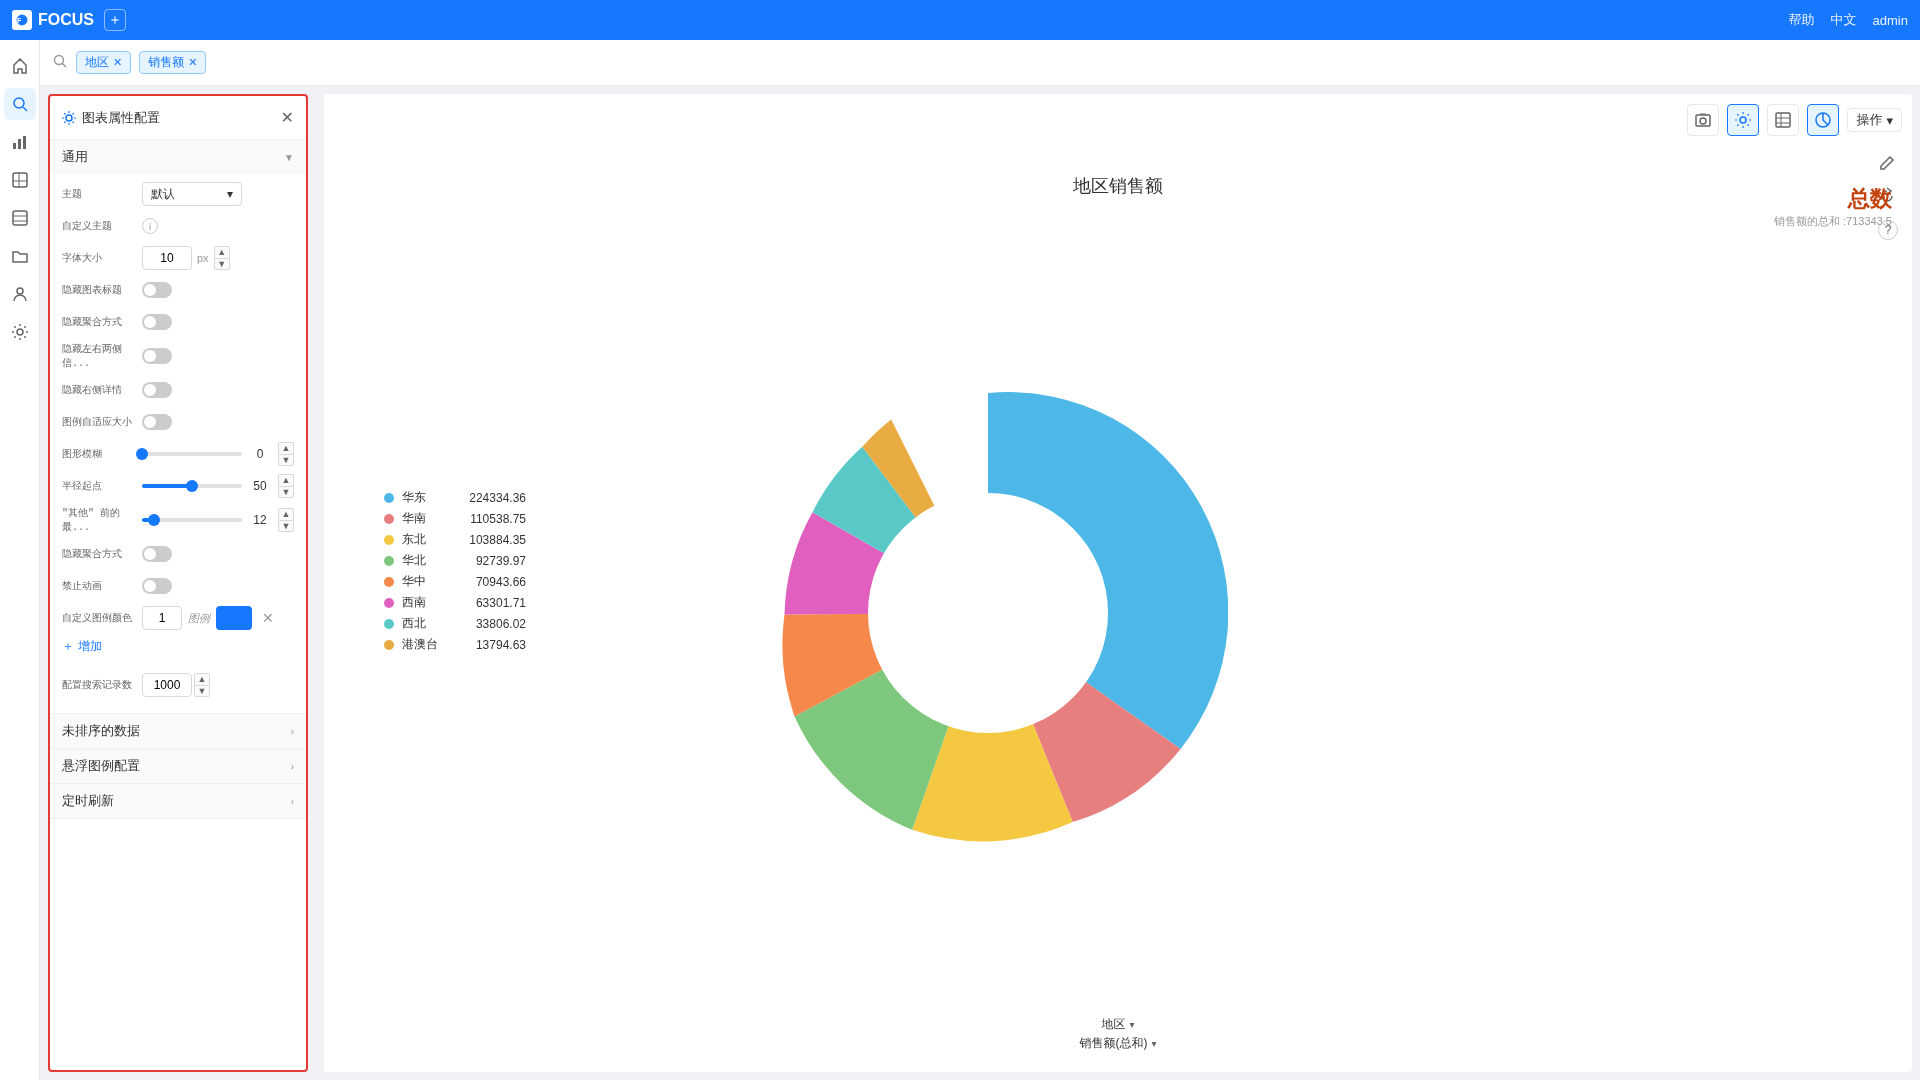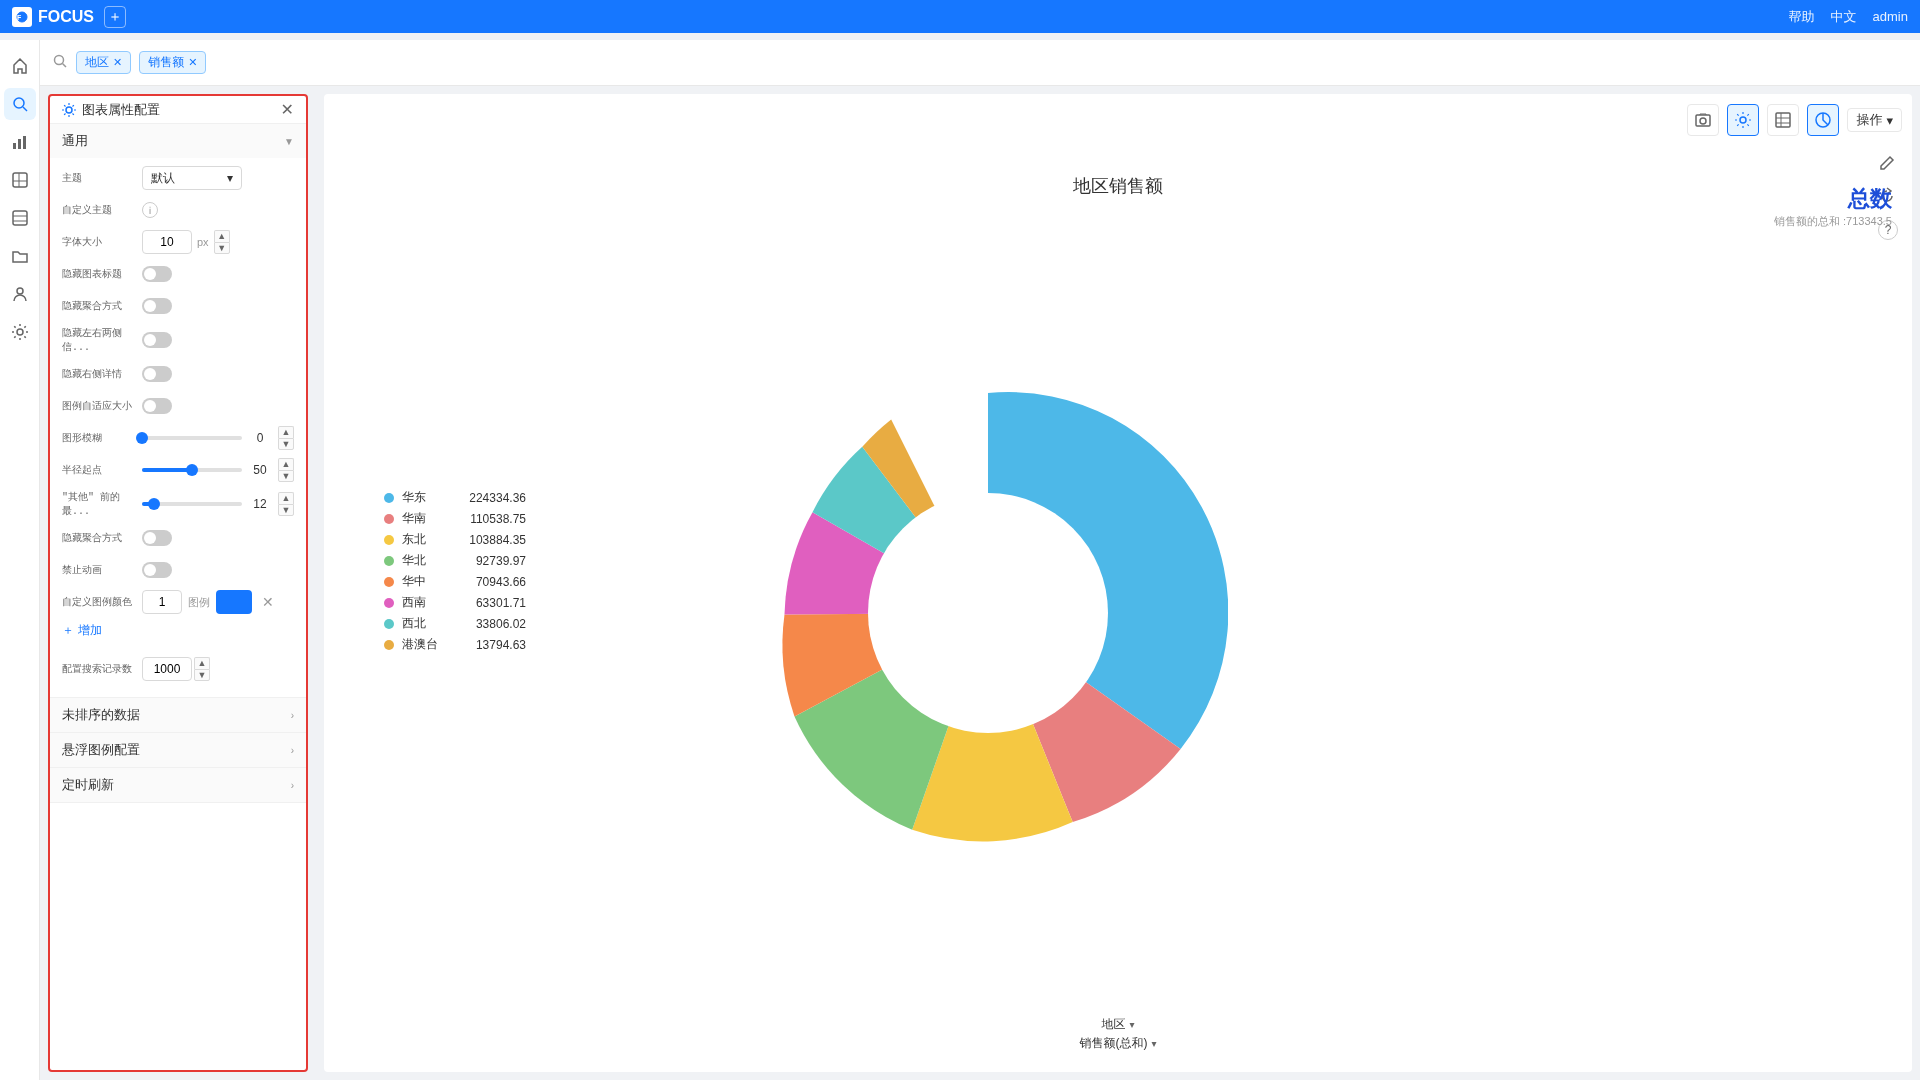--- a/index.html
+++ b/index.html
@@ -1,20 +1,20 @@
 <!DOCTYPE html>
 <html><head>
   <meta charset="utf-8">
   <style>
     * { box-sizing: border-box; margin: 0; padding: 0; }
     body { font-family: "Microsoft YaHei", "PingFang SC", Arial, sans-serif; background: #f0f2f5; color: #333; font-size: 13px; overflow: hidden; }
 
     
     .topbar {
-      height: 33px;
+      height: 40px;
       background: #1677ff;
       display: flex;
       align-items: center;
       padding: 0 12px;
       justify-content: space-between;
       position: fixed; top: 0; left: 0; right: 0; z-index: 100;
     }
     .topbar-left { display: flex; align-items: center; gap: 10px; }
     .topbar-logo { color: #fff; font-size: 16px; font-weight: bold; display: flex; align-items: center; gap: 6px; }
     .topbar-logo .logo-icon { width: 20px; height: 20px; background: #fff; border-radius: 3px; display: flex; align-items: center; justify-content: center; }
@@ -88,21 +88,21 @@
       border: 2px solid #e53935;
       border-radius: 4px;
       margin: 8px;
       overflow-y: auto;
       flex-shrink: 0;
     }
     .config-panel-header {
       display: flex;
       align-items: center;
       justify-content: space-between;
-      padding: 4px 12px;
+      padding: 12px 12px;
       border-bottom: 1px solid #f0f0f0;
       font-size: 13px;
       font-weight: 500;
     }
     .config-panel-header .title-area { display: flex; align-items: center; gap: 6px; color: #333; }
     .config-panel-header .close-btn { cursor: pointer; color: #666; font-size: 16px; }
 
     
     .panel-section { border-bottom: 1px solid #f0f0f0; }
     .section-header {
@@ -215,21 +215,21 @@
     
     .color-input-row { display: flex; align-items: center; gap: 6px; flex: 1; }
     .color-num-input {
       border: 1px solid #d9d9d9;
       border-radius: 4px;
       width: 40px;
       height: 24px;
       text-align: center;
       font-size: 12px;
     }
-    .color-label-small { font-size: 11px; color: #999; }
+    .color-label-small { font-size: 11px; color: #999; font-style: italic; }
     .color-swatch {
       width: 36px; height: 24px;
       border-radius: 4px;
       background: #1677ff;
       cursor: pointer;
     }
     .color-delete { cursor: pointer; color: #999; font-size: 14px; margin-left: 4px; }
 
     .add-link { color: #1677ff; font-size: 12px; cursor: pointer; display: flex; align-items: center; gap: 4px; margin-top: 4px; }
 
@@ -271,21 +271,21 @@
       font-size: 13px;
       cursor: pointer;
       background: #fff;
     }
 
     
     .total-display {
       position: absolute; right: 20px; top: 90px;
       text-align: right;
     }
-    .total-label { font-size: 22px; font-weight: bold; color: #1d4ed8; }
+    .total-label { font-size: 22px; font-weight: bold; color: #c2410c; }
     .total-sub { font-size: 11px; color: #999; margin-top: 0; }
 
     
     .chart-title {
       position: absolute;
       top: 80px;
       left: 50%;
       transform: translateX(-50%);
       font-size: 18px;
       font-weight: 500;

